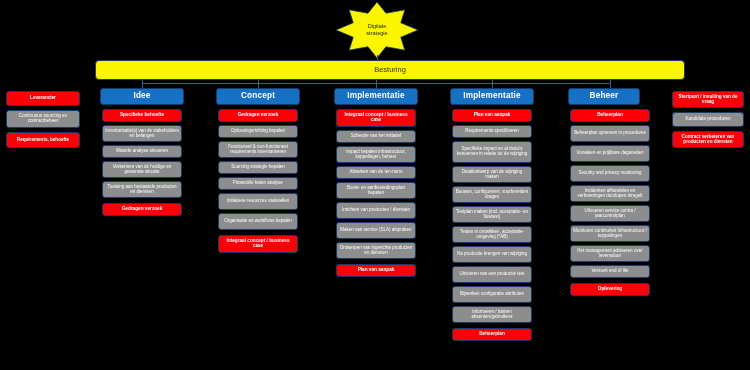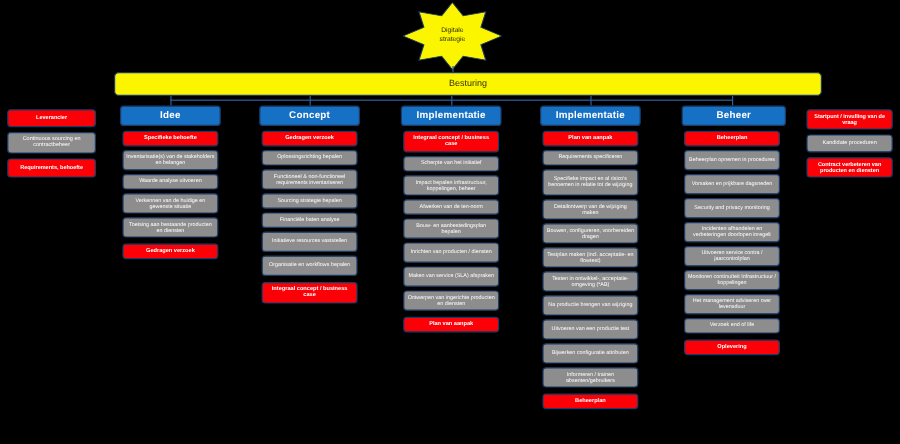--- a/index.html
+++ b/index.html
@@ -272,21 +272,21 @@
       <div class="box box-grey item" style="left: 452px; top: 286px; width: 80px; height: 17px;">
         <span class="wrap">Bijwerken configuratie attributen</span>
       </div>
       <div class="box box-grey item" style="left: 452px; top: 306px; width: 80px; height: 17px;">
         <span class="wrap">Informeren / trainen absenten/gebruikers</span>
       </div>
       <div class="box box-red item item-red" style="left: 452px; top: 328px; width: 80px; height: 13px;">
         <span class="wrap">Beheerplan</span>
       </div>
       <div class="line vline" style="left:610px; top:80px; height:8px;"></div>
-      <div class="box box-blue phase-header" style="left: 568px; top: 88px; width: 87px; height: 17px;">
+      <div class="box box-blue phase-header" style="left: 568px; top: 88px; width: 72px; height: 17px;">
         <span class="wrap">Beheer</span>
       </div>
       <div class="box box-red item item-red" style="left: 570px; top: 109px; width: 80px; height: 13px;">
         <span class="wrap">Beheerplan</span>
       </div>
       <div class="box box-grey item" style="left: 570px; top: 125px; width: 80px; height: 17px;">
         <span class="wrap">Beheerplan opnemen in procedures</span>
       </div>
       <div class="box box-grey item" style="left: 570px; top: 145px; width: 80px; height: 17px;">
         <span class="wrap">Vorsaken en prijkbare dagsneden</span>

